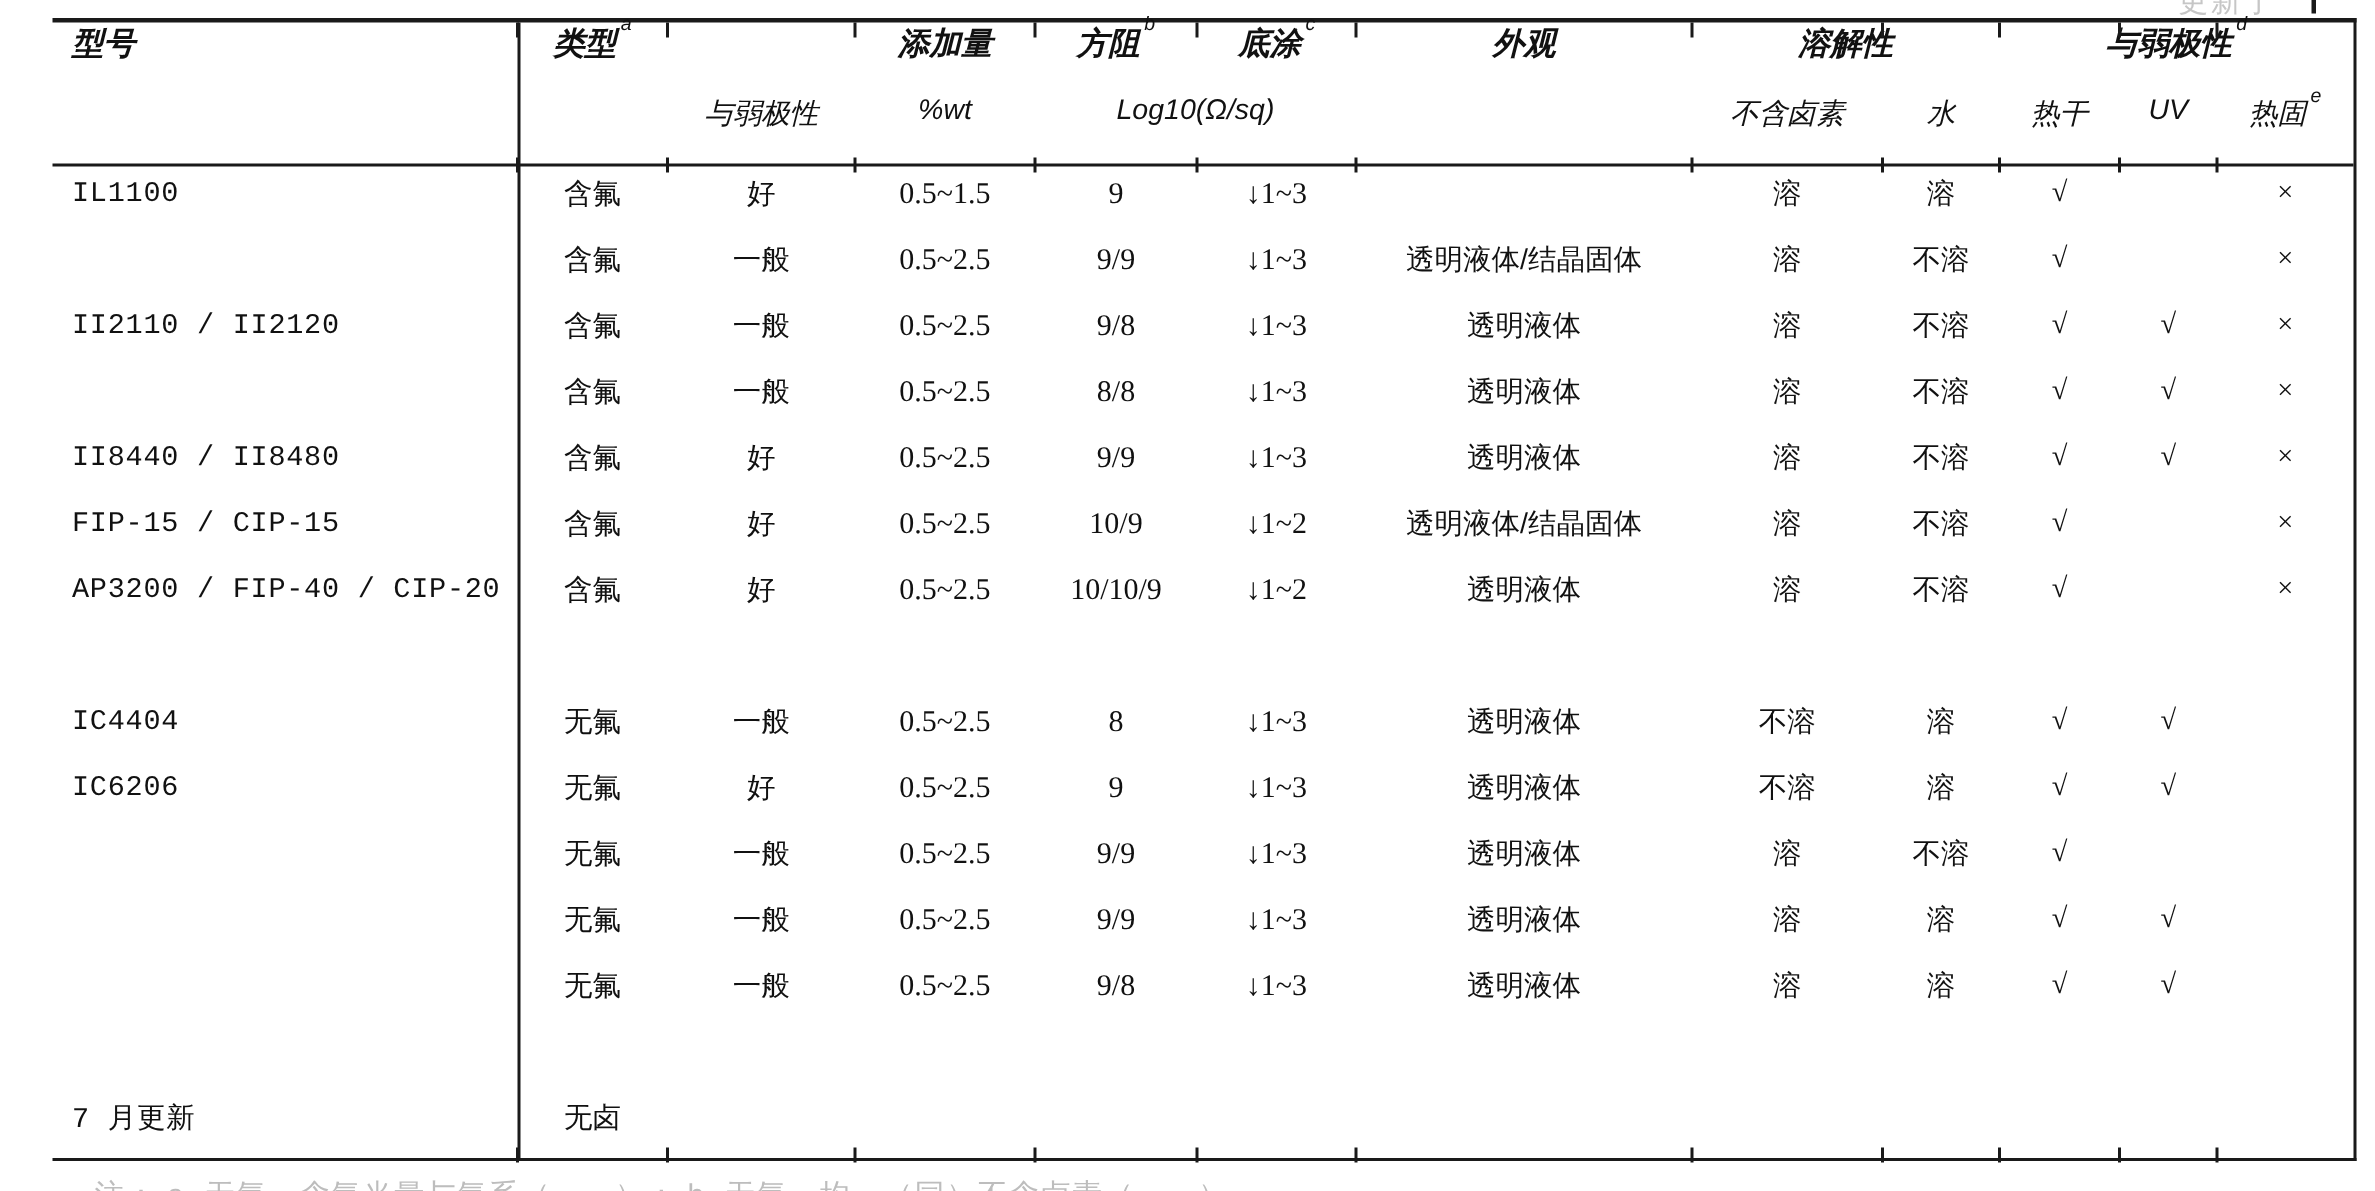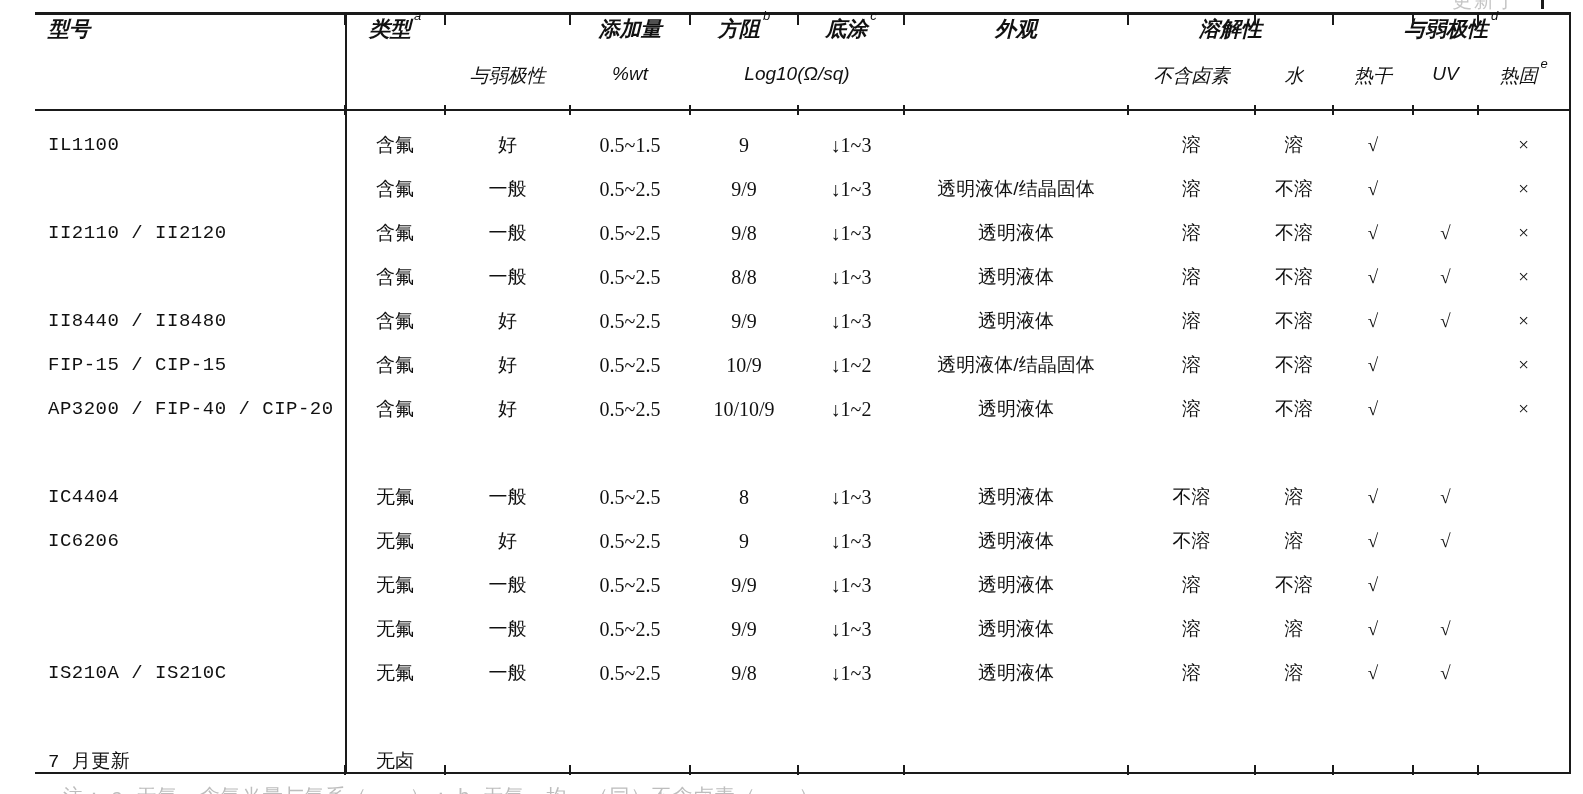--- a/index.html
+++ b/index.html
@@ -59,21 +59,21 @@
   }
   .hrow1 .hcell{font-weight:bold;font-size:21px;}
   .hrow2 .hcell{font-weight:normal;font-size:19px;}
   .hcell.left{justify-content:flex-start;padding-left:13px;}
   .sup{font-size:13px;vertical-align:super;position:relative;top:-7px;margin-left:3px;font-weight:normal;}
   .gc1{grid-column:1}.gc2{grid-column:2}.gc3{grid-column:3}.gc4{grid-column:4}
   .gc5{grid-column:5}.gc6{grid-column:6}.gc7{grid-column:7}.gc8{grid-column:8}
   .gc9{grid-column:9}.gc10{grid-column:10}.gc11{grid-column:11}.gc12{grid-column:12}
   .gc5span{grid-column:5/7}.gc8span{grid-column:8/10}.gc10span{grid-column:10/13}
   
-  .tbody{position:absolute;left:0;top:108px;right:0;}
+  .tbody{position:absolute;left:0;top:92px;right:0;}
   .data-row{height:44px;}
   .spacer-row{height:44px;}
   .cell{
     display:flex;align-items:center;justify-content:center;
     white-space:nowrap;overflow:visible;
   }
   .col1{justify-content:flex-start;padding-left:13px;
     font-family:"Liberation Mono",monospace;font-size:19px;letter-spacing:0.5px;}
   .col2,.col3,.col7,.col8,.col9{font-family:"Liberation Sans",sans-serif;font-size:19px;}
   .col4,.col5,.col6{font-family:"Liberation Serif",serif;font-size:20px;}
@@ -295,21 +295,20 @@
           <div class="cell gc5 col5">9/9</div>
           <div class="cell gc6 col6">↓1~3</div>
           <div class="cell gc7 col7">透明液体</div>
           <div class="cell gc8 col8">溶</div>
           <div class="cell gc9 col9">溶</div>
           <div class="cell gc10 col10">√</div>
           <div class="cell gc11 col11">√</div>
           <div class="cell gc12 col12"></div>
         </div>
         <div class="grid-row data-row">
-          <div class="cell gc1 col1">IS210A / IS210C</div>
           <div class="cell gc2 col2">无氟</div>
           <div class="cell gc3 col3">一般</div>
           <div class="cell gc4 col4">0.5~2.5</div>
           <div class="cell gc5 col5">9/8</div>
           <div class="cell gc6 col6">↓1~3</div>
           <div class="cell gc7 col7">透明液体</div>
           <div class="cell gc8 col8">溶</div>
           <div class="cell gc9 col9">溶</div>
           <div class="cell gc10 col10">√</div>
           <div class="cell gc11 col11">√</div>

